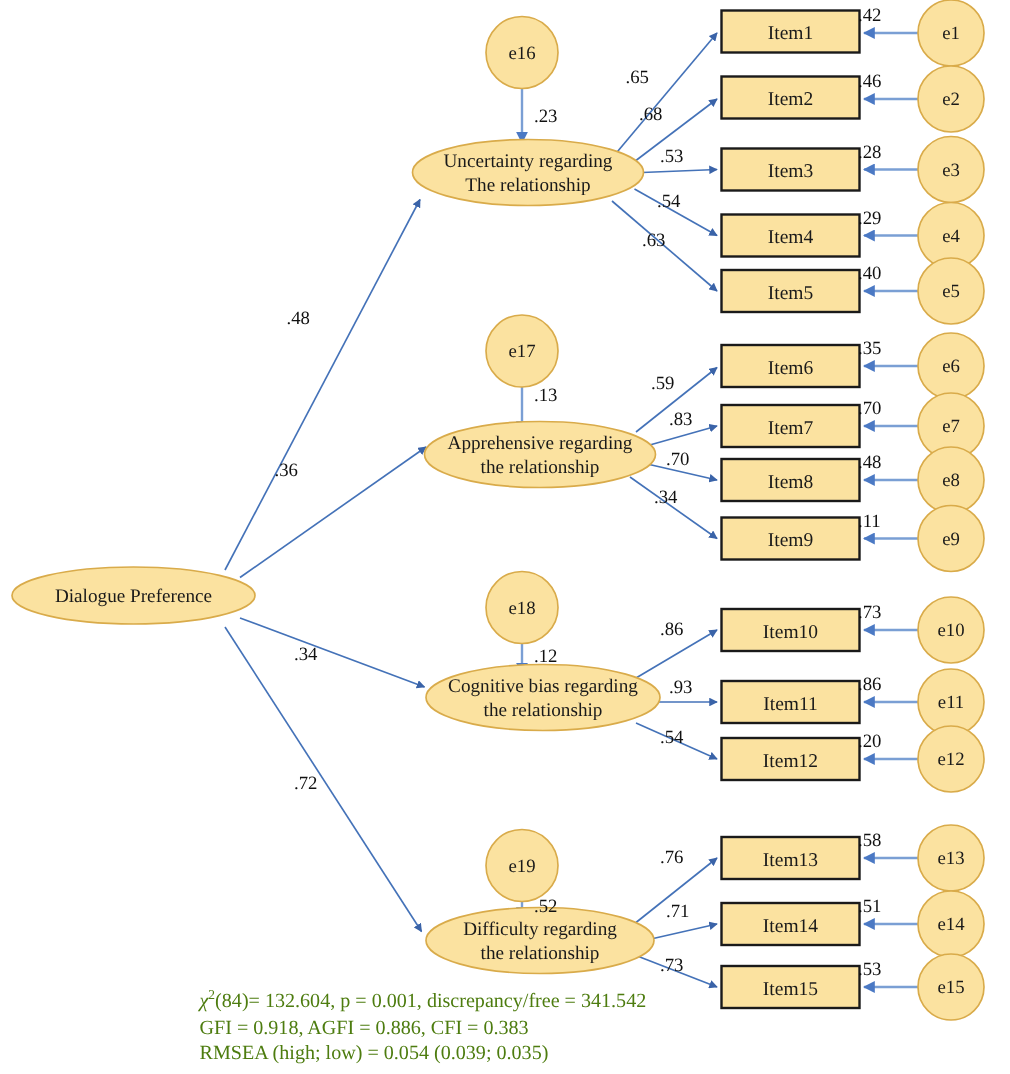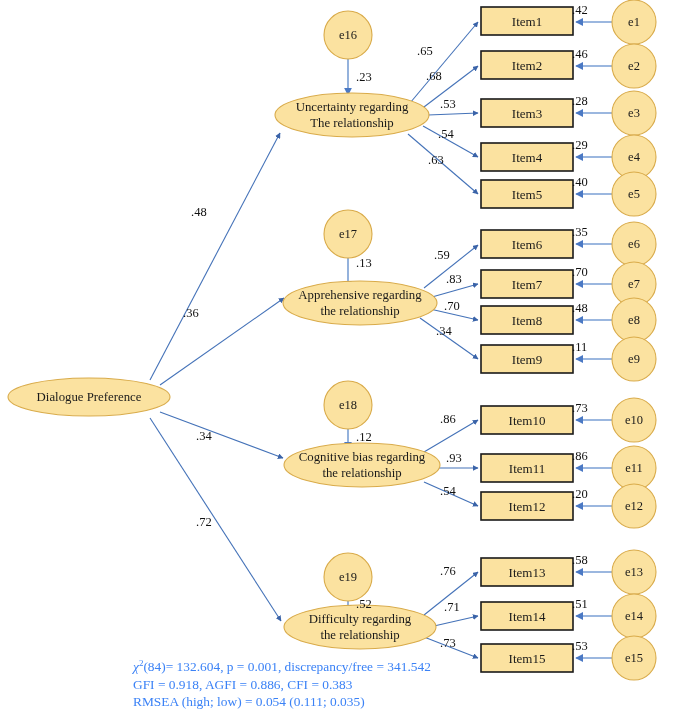--- a/index.html
+++ b/index.html
@@ -62,21 +62,21 @@
   }
   .latent-text {
     font-size: 12.8px;
   }
   .fit-stats {
     position: absolute;
     left: 133px;
     top: 655px;
     font-family: "Liberation Serif", "DejaVu Serif", serif;
     font-size: 13.4px;
-    color: #3b82f6;
+    color: #4d7c0f;
     line-height: 17.5px;
     white-space: nowrap;
   }
   .fit-line { display: block; }
   .chi-sym { font-style: italic; }
   .sup { font-size: 9px; vertical-align: super; }
 </style>
 </head>
 <body>
 
@@ -364,14 +364,14 @@
     <text class="coef" x="572" y="498">.20</text>
     <text class="coef" x="572" y="564">.58</text>
     <text class="coef" x="572" y="608">.51</text>
     <text class="coef" x="572" y="650">.53</text>
   </g>
 </svg>
 
 <div class="fit-stats">
   <span class="fit-line"><span class="chi-sym">χ</span><span class="sup">2</span><span>(84)= 132.604, p = 0.001, discrepancy/free = 341.542</span></span>
   <span class="fit-line">GFI = 0.918, AGFI = 0.886, CFI = 0.383</span>
-  <span class="fit-line">RMSEA (high; low) = 0.054 (0.111; 0.035)</span>
+  <span class="fit-line">RMSEA (high; low) = 0.054 (0.039; 0.035)</span>
 </div>
 
 </body></html>

